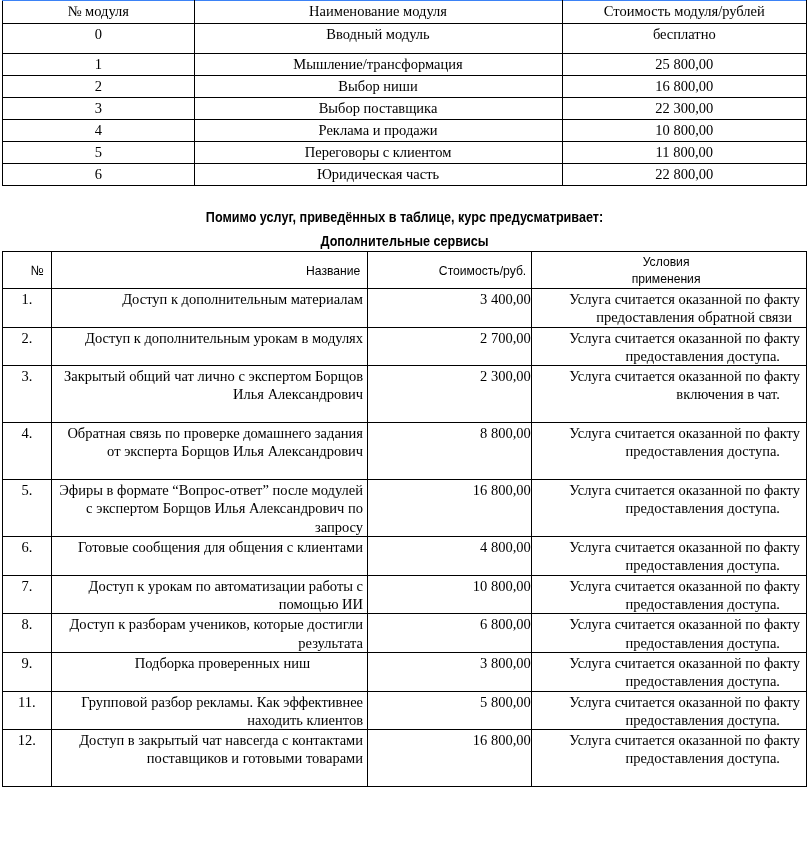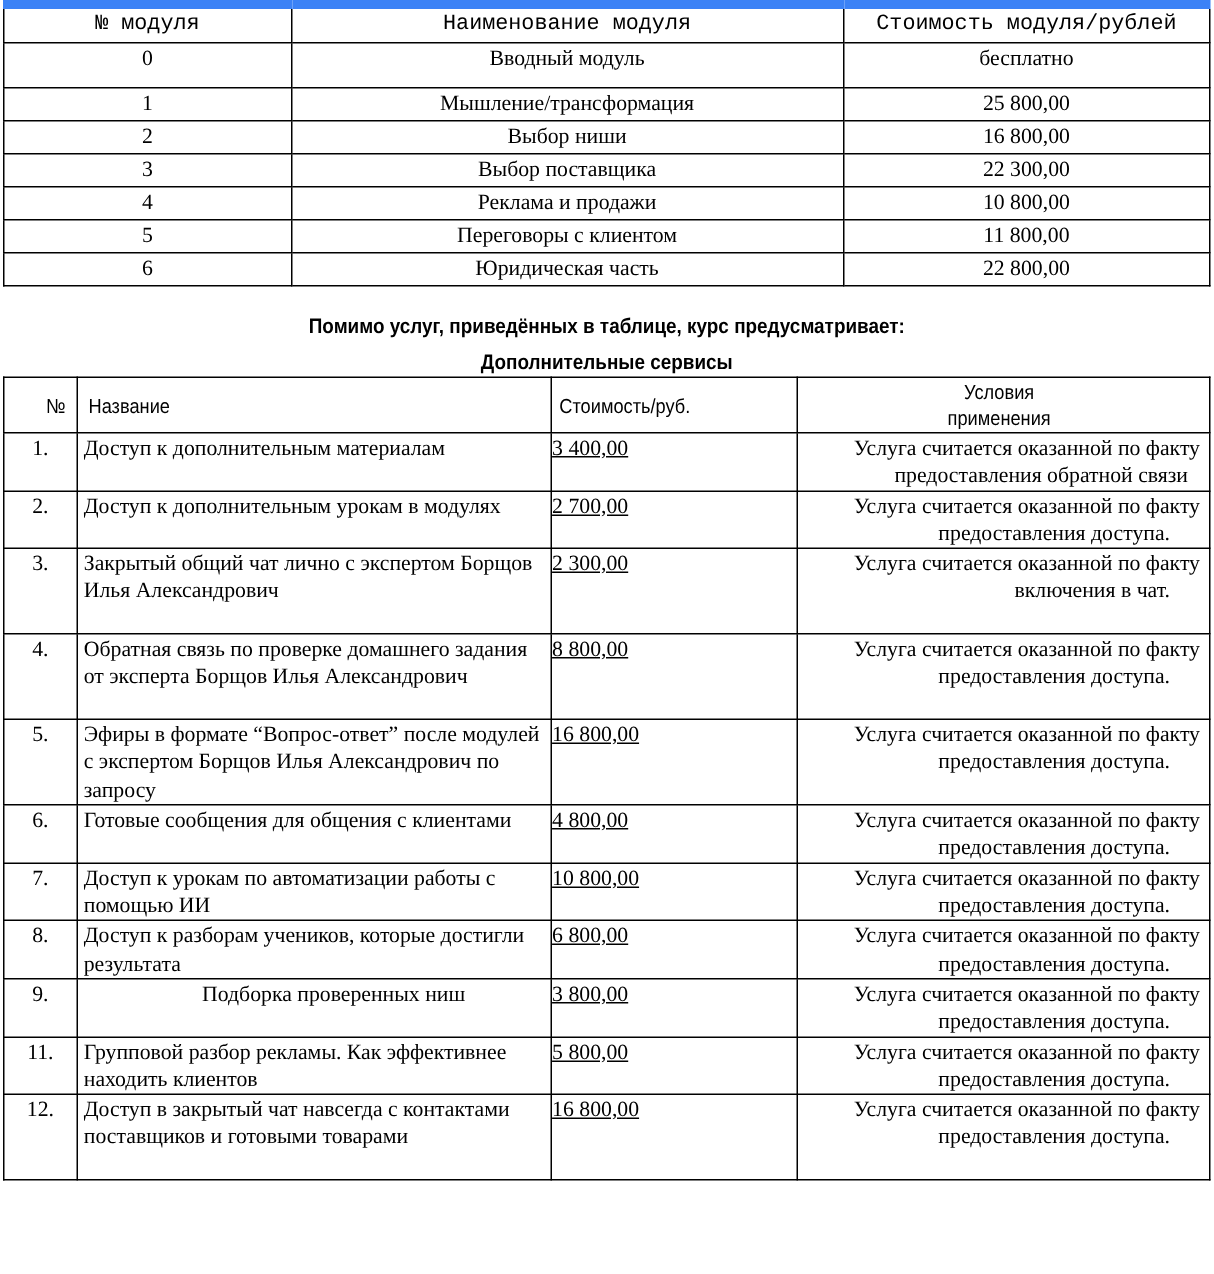--- a/index.html
+++ b/index.html
@@ -8,21 +8,21 @@
       font-family: "Liberation Serif", "DejaVu Serif", serif;
       color: #000;
       font-size: 14.5px;
     }
     table { border-collapse: collapse; position: absolute; }
     td, th { border: 1.5px solid #000; padding: 0; font-weight: normal; vertical-align: top; }
 
     
     #t1 { left: 2px; top: 0; width: 805px; }
     #t1 td, #t1 th { text-align: center; line-height: 21px; }
-    #t1 th { height: 22px; border-top: 6px solid #3b82f6; font-family: Liberation Mono, monospace; }
+    #t1 th { height: 22px; border-top: 1px solid #3b82f6; }
     #t1 .c1 { width: 191px; }
     #t1 .c2 { width: 368px; }
     #t1 .c3 { width: 244px; }
     #t1 tr.r-intro td { height: 29px; }
     #t1 tr.r-std td { height: 21px; }
 
     
     .heading {
       position: absolute; left: 0; width: 809px; text-align: center;
       font-family: "Liberation Sans", "DejaVu Sans", sans-serif;
@@ -35,22 +35,22 @@
     
     #t2 { left: 2px; top: 251px; width: 805px; }
     #t2 th {
       font-family: "Liberation Sans", "DejaVu Sans", sans-serif;
       font-size: 13.5px; text-align: center; vertical-align: middle;
       height: 36px; line-height: 17px;
     }
     #t2 th .sq { display: inline-block; transform: scaleX(0.9); }
     #t2 td { line-height: 18.3px; padding-top: 1px; }
     #t2 .n { width: 44px; text-align: center; }
-    #t2 .name { width: 297px; text-align: left; padding-left: 4px; padding-right: 4px; }
-    #t2 .price { width: 170px; text-align: left; text-decoration: underline; }
+    #t2 .name { width: 297px; text-align: right; padding-left: 4px; padding-right: 4px; }
+    #t2 .price { width: 170px; text-align: right; }
     #t2 .cond { width: 280px; text-align: right; padding-right: 6px; margin-top: 43px; }
     #t2 .cond span { display: block; }
     #t2 .cond .l2 { padding-right: 20px; }
     #t2 th.n-h { text-align: right; padding-right: 6px; }
   </style>
 </head>
 <body>
 
 <table id="t1">
   <tbody>

